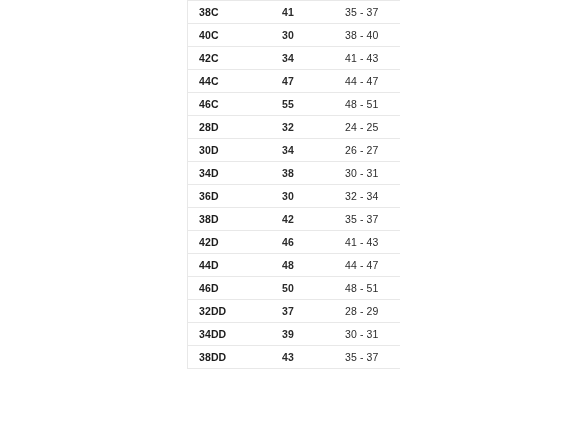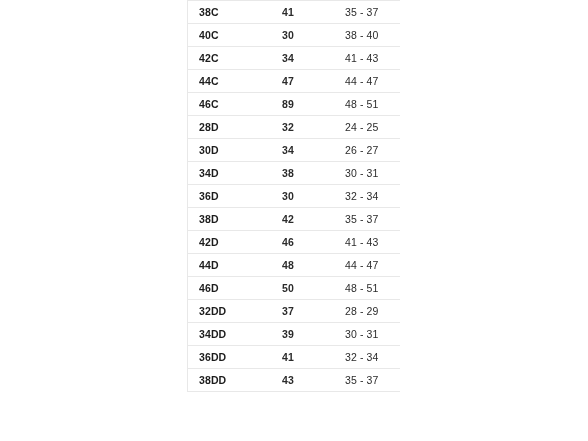--- a/index.html
+++ b/index.html
@@ -100,21 +100,21 @@
             <td class="col-num">34</td>
             <td class="col-range">41 - 43</td>
           </tr>
           <tr>
             <td class="col-band">44C</td>
             <td class="col-num">47</td>
             <td class="col-range">44 - 47</td>
           </tr>
           <tr>
             <td class="col-band">46C</td>
-            <td class="col-num">89</td>
+            <td class="col-num">55</td>
             <td class="col-range">48 - 51</td>
           </tr>
           <tr>
             <td class="col-band">28D</td>
             <td class="col-num">32</td>
             <td class="col-range">24 - 25</td>
           </tr>
           <tr>
             <td class="col-band">30D</td>
             <td class="col-num">34</td>
@@ -154,25 +154,20 @@
             <td class="col-band">32DD</td>
             <td class="col-num">37</td>
             <td class="col-range">28 - 29</td>
           </tr>
           <tr>
             <td class="col-band">34DD</td>
             <td class="col-num">39</td>
             <td class="col-range">30 - 31</td>
           </tr>
           <tr>
-            <td class="col-band">36DD</td>
-            <td class="col-num">41</td>
-            <td class="col-range">32 - 34</td>
-          </tr>
-          <tr>
             <td class="col-band">38DD</td>
             <td class="col-num">43</td>
             <td class="col-range">35 - 37</td>
           </tr>
         </tbody>
     </table>
   </div>
 
 </div>
 

